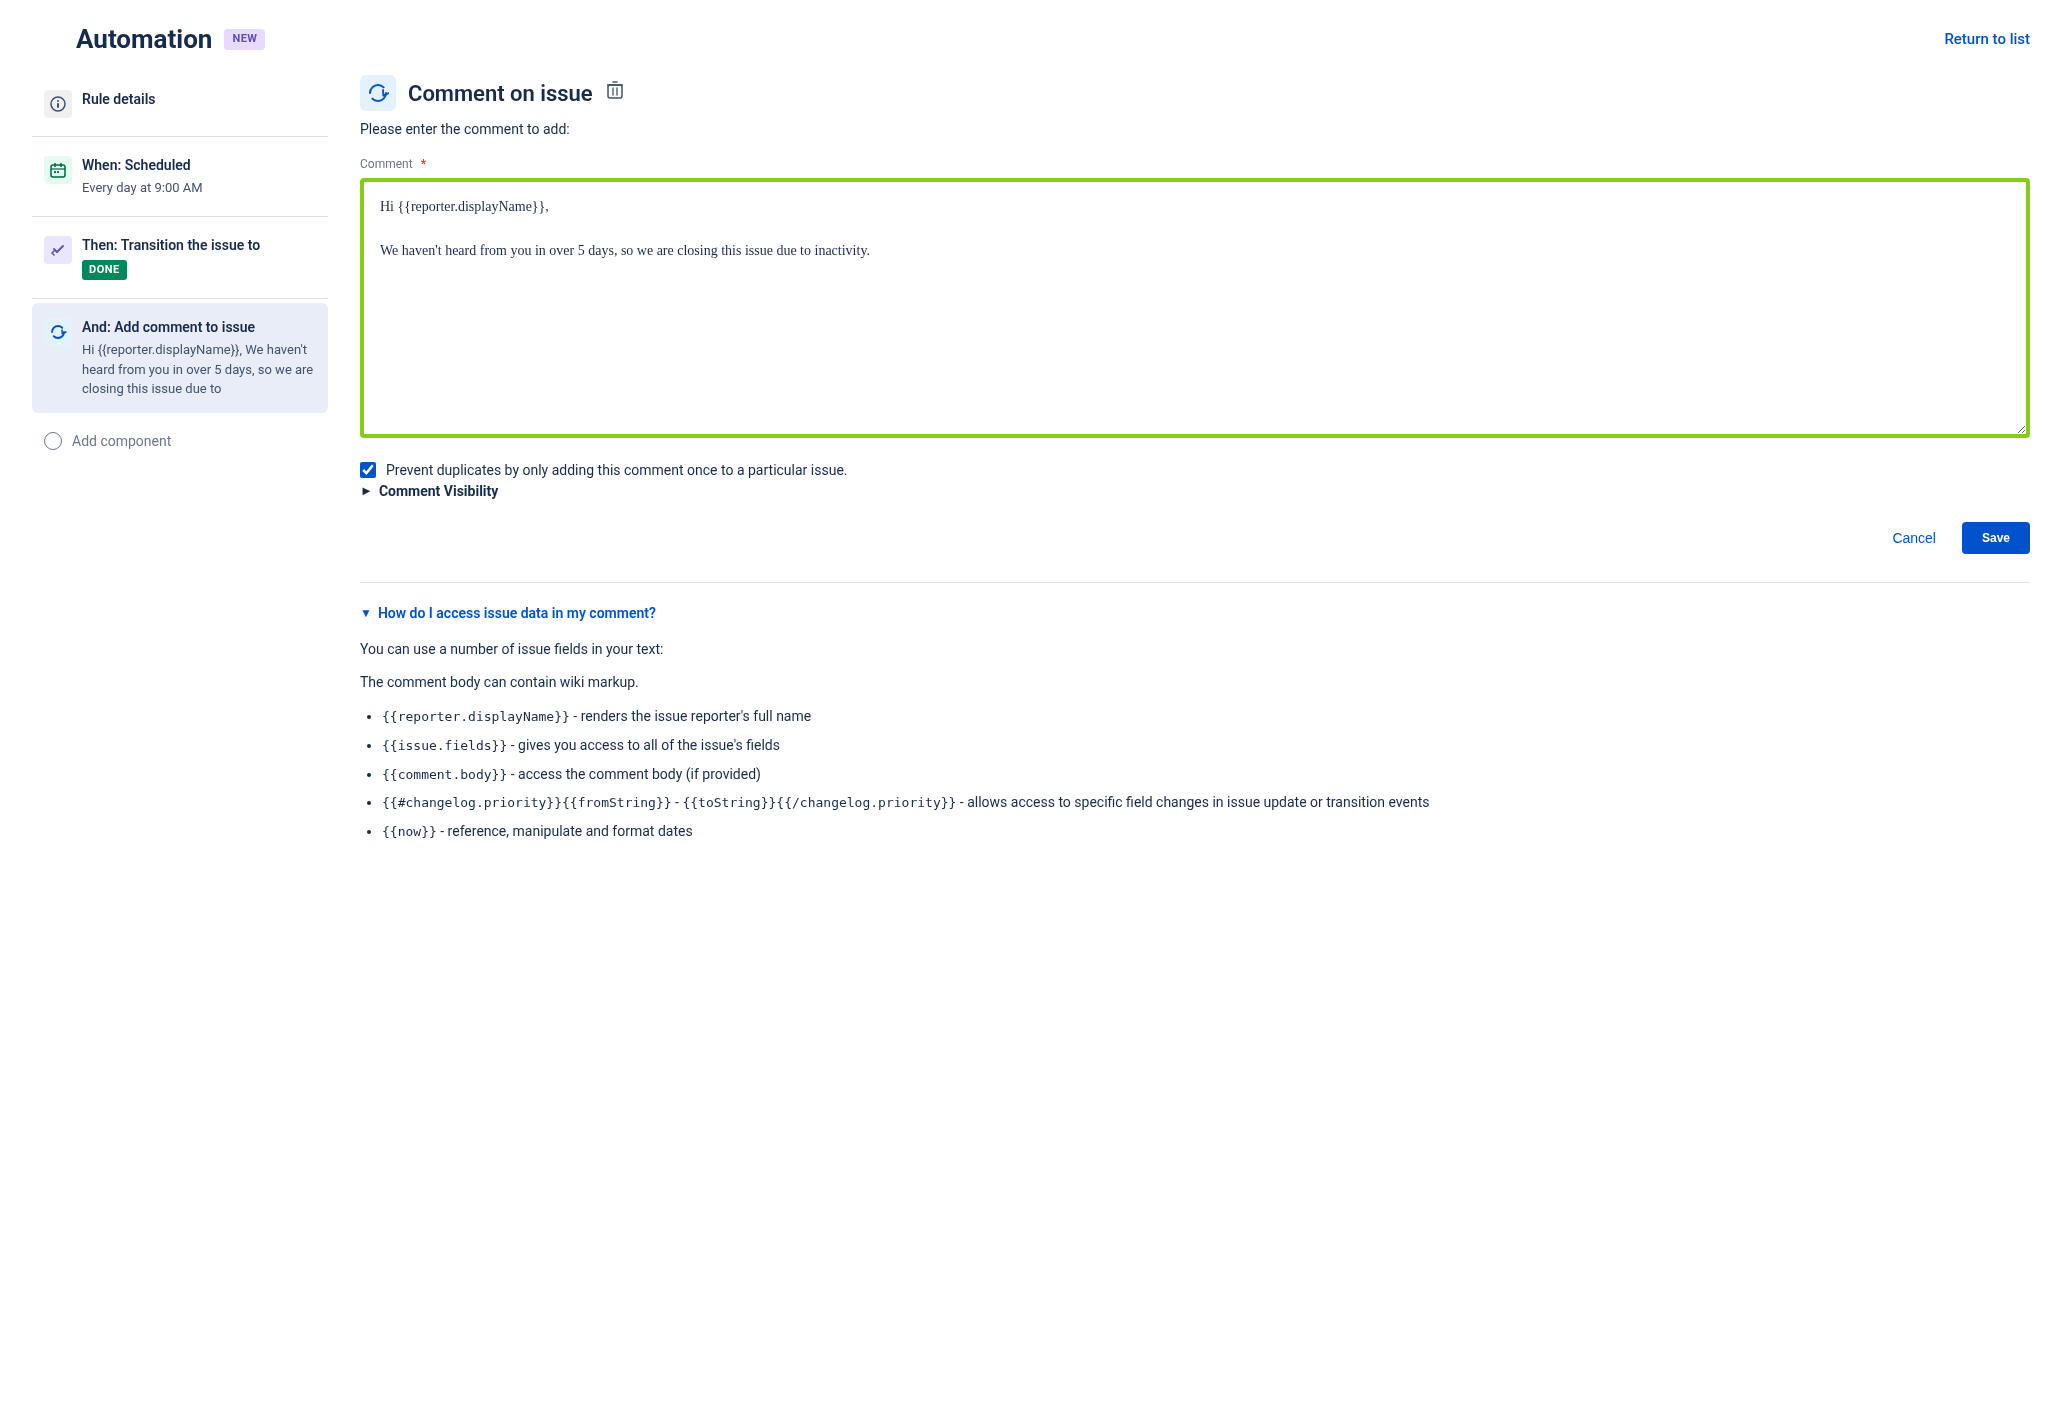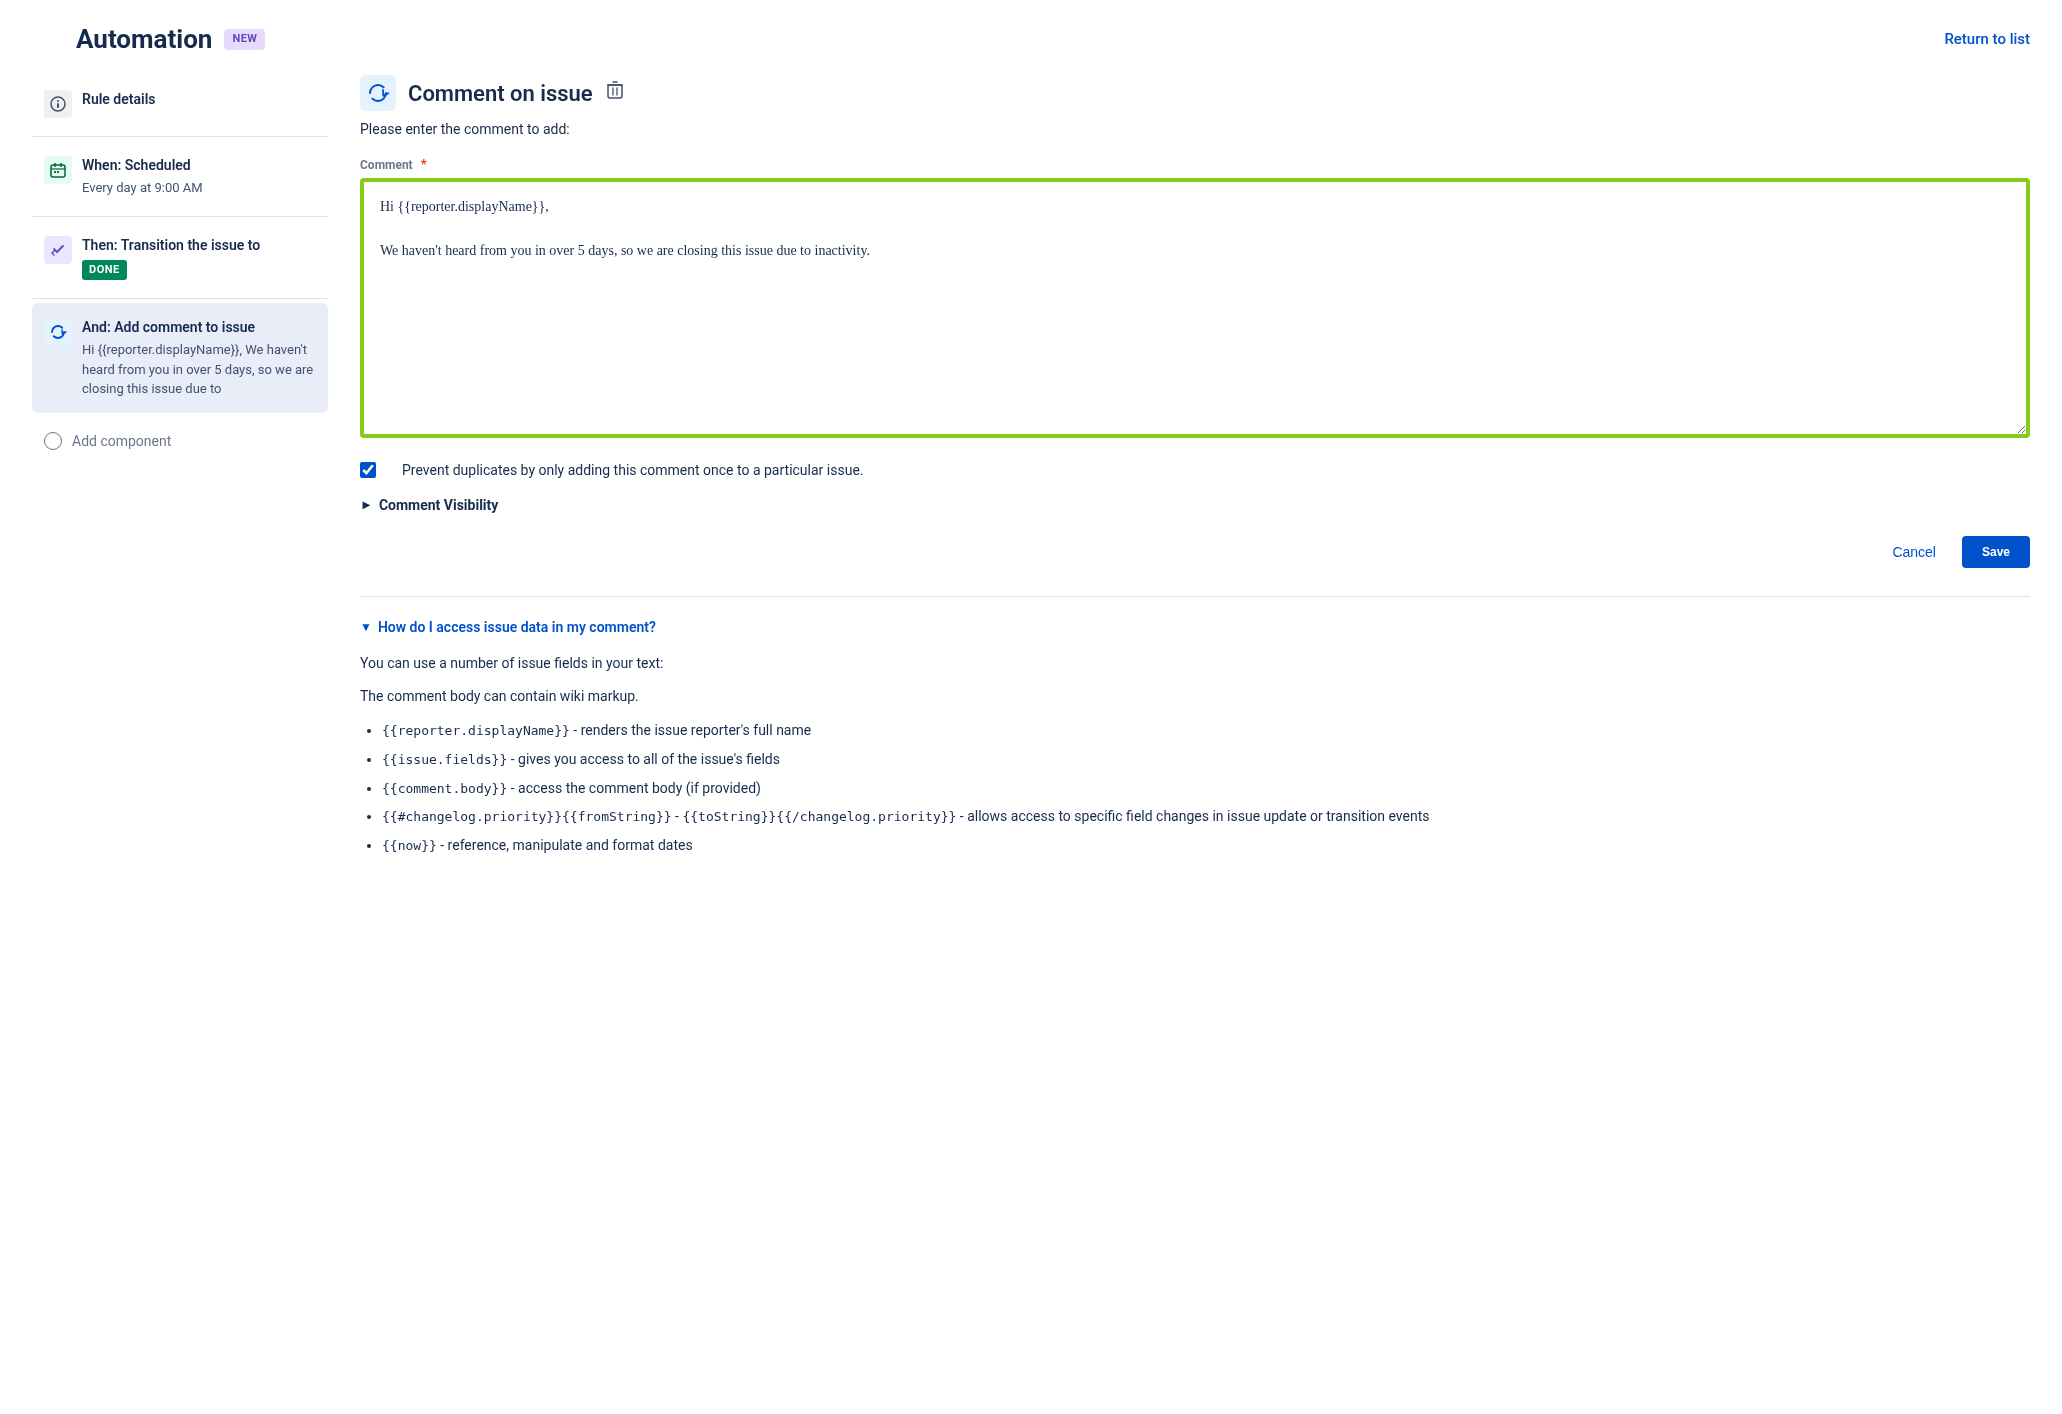--- a/index.html
+++ b/index.html
@@ -162,48 +162,47 @@
       cursor: pointer;
       margin-left: 2px;
     }
     .section-desc {
       font-size: 14px;
       color: #172b4d;
       margin-bottom: 14px;
     }
     .field-label {
       font-size: 12px;
-      font-weight: 700;
+      font-weight: 400;
       color: #6b778c;
       margin-bottom: 4px;
       display: flex;
-      align-items: flex-end;
+      align-items: center;
       gap: 8px;
     }
     .required-star { color: #de350b; font-size: 13px; }
     .comment-textarea {
       width: 100%;
       min-height: 260px;
       border: 4px solid #84cc16;
       border-radius: 4px;
       padding: 14px 16px;
       font-size: 14px;
       color: #172b4d;
       resize: vertical;
       outline: none;
       font-family: Liberation Serif, serif;
       line-height: 1.6;
     }
 
     .checkbox-row {
       display: flex;
       align-items: flex-start;
-      gap: 26px;
+      gap: 10px;
       margin-top: 16px;
-      margin-bottom: 14px;
     }
     .checkbox-input {
       width: 16px;
       height: 16px;
       accent-color: #0052cc;
       margin-top: 2px;
       flex-shrink: 0;
       cursor: pointer;
     }
     .checkbox-label {

